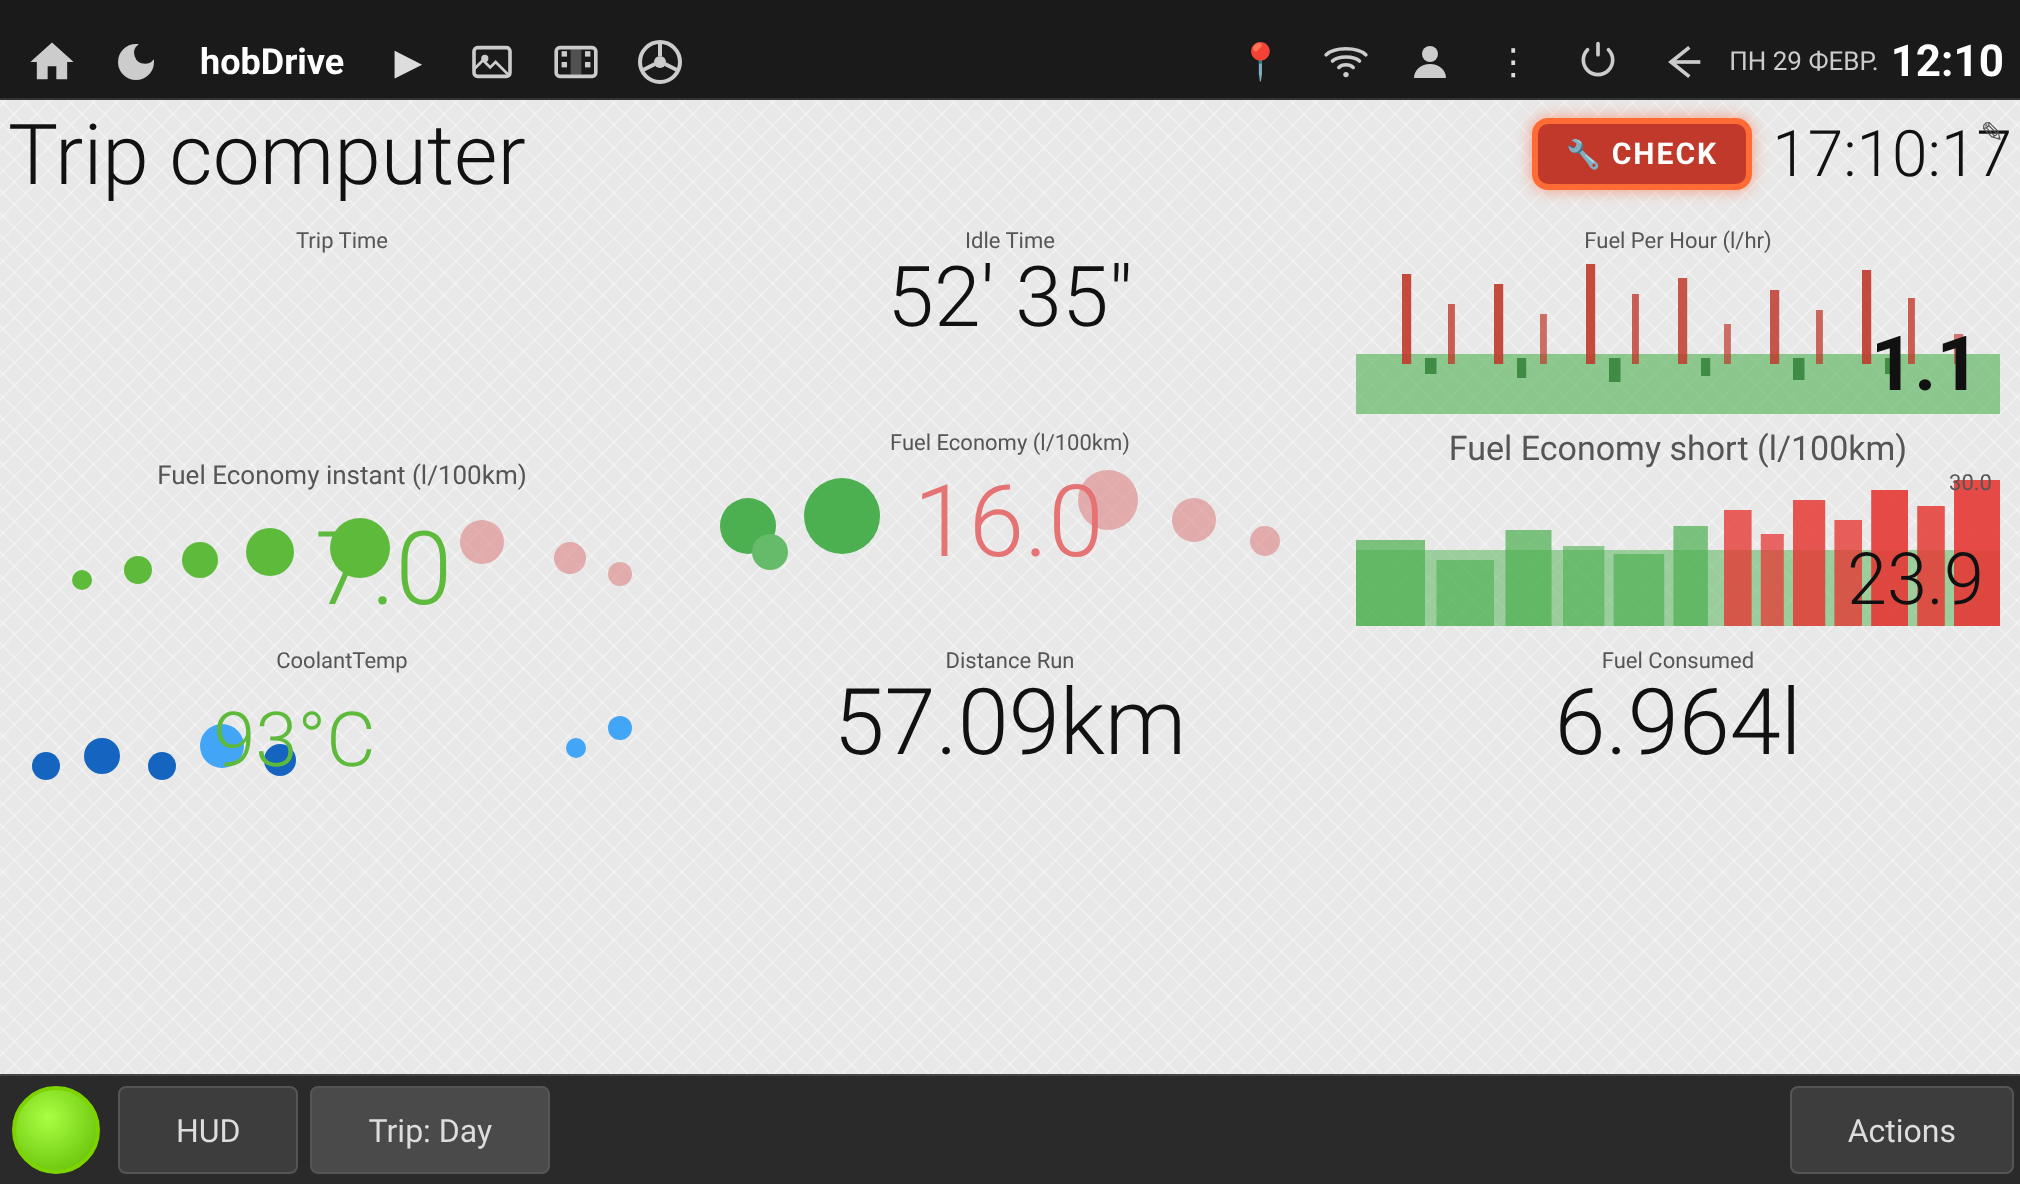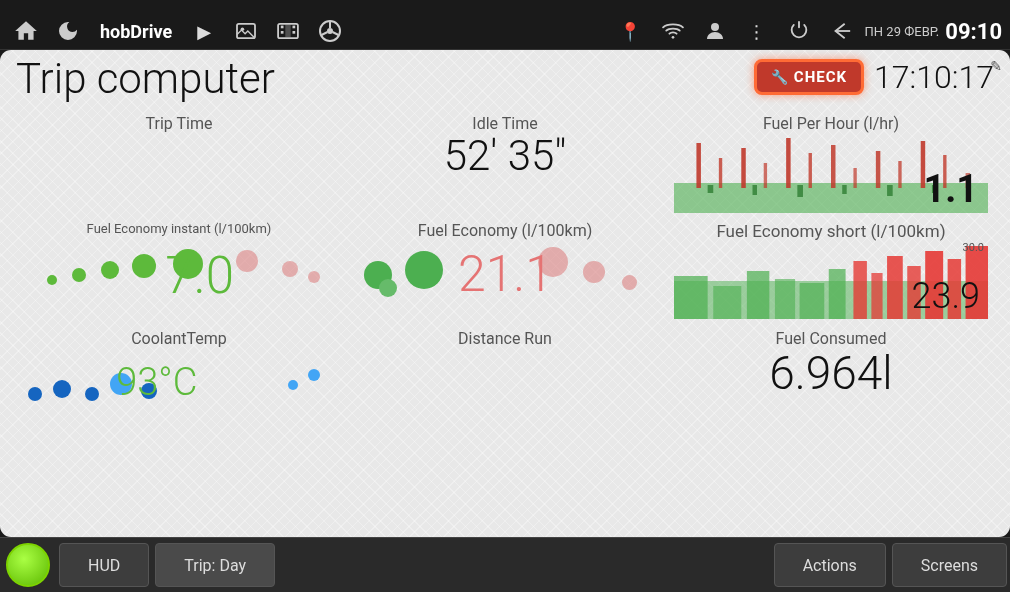--- a/index.html
+++ b/index.html
@@ -60,22 +60,21 @@
 
     
     #main {
       width: 100%;
       height: calc(592px - 50px - 55px);
       background: #e8e8e8;
       background-image:
         repeating-linear-gradient(45deg, rgba(255,255,255,0.3) 0px, rgba(255,255,255,0.3) 1px, transparent 1px, transparent 8px),
         repeating-linear-gradient(-45deg, rgba(255,255,255,0.3) 0px, rgba(255,255,255,0.3) 1px, transparent 1px, transparent 8px);
       position: relative;
-      padding: 8px 16px;
-      border-radius: 11px;
+      padding: 8px 4px;
     }
 
     .page-title {
       font-size: 42px;
       font-weight: 300;
       color: #111;
       line-height: 1;
       margin-bottom: 4px;
     }
 
@@ -133,21 +132,21 @@
       gap: 0;
     }
     .metric-cell {
       display: flex;
       flex-direction: column;
       align-items: center;
       padding: 4px 6px;
       position: relative;
     }
     .metric-label {
-      font-size: 16px;
+      font-size: 11px;
       color: #555;
       text-align: center;
       margin-bottom: 0;
     }
     .metric-value {
       font-size: 42px;
       font-weight: 300;
       color: #111;
       line-height: 1.1;
     }
@@ -300,21 +299,21 @@
         <path d="M12 2v6M6.3 5.3a8 8 0 1 0 11.4 0" stroke-linecap="round"></path>
       </svg>
     </div>
     <div class="status-icon">
       <svg width="26" height="22" viewBox="0 0 28 24" fill="none" stroke="#ccc" stroke-width="2">
         <polyline points="18,4 8,12 18,20"></polyline>
         <line x1="8" y1="12" x2="24" y2="12"></line>
       </svg>
     </div>
     <div class="status-date">ПН 29 ФЕВР.</div>
-    <div class="status-time">09:10</div>
+    <div class="status-time">12:10</div>
   </div>
 </div>
 
 <div id="main">
   <div class="top-row">
     <div class="title-area">
       <div class="page-title">Trip computer</div>
     </div>
     <div class="top-right">
       <div class="check-engine-btn">
@@ -362,21 +361,21 @@
           <rect x="110" y="52" width="5" height="12" fill="#2e7d32" opacity="0.8"></rect>
           <rect x="150" y="52" width="4" height="9" fill="#2e7d32" opacity="0.8"></rect>
           <rect x="190" y="52" width="5" height="11" fill="#2e7d32" opacity="0.8"></rect>
           <rect x="230" y="52" width="4" height="8" fill="#2e7d32" opacity="0.8"></rect>
         </svg>
         <div class="metric-value-overlay">1.1</div>
       </div>
     </div>
 
     <div class="metric-cell">
-      <div class="metric-label" style="font-size:13px;">Fuel Economy instant (l/100km)</div>
+      <div class="metric-label" style="font-size:13px;margin-top:16px;">Fuel Economy instant (l/100km)</div>
       <div class="bubble-area">
 
         <div class="bubble" style="width:10px;height:10px;left:8%;top:55%;background:#5dba3b;"></div>
         <div class="bubble" style="width:14px;height:14px;left:16%;top:45%;background:#5dba3b;"></div>
         <div class="bubble" style="width:18px;height:18px;left:25%;top:35%;background:#5dba3b;"></div>
         <div class="bubble" style="width:24px;height:24px;left:35%;top:25%;background:#5dba3b;"></div>
         <div class="bubble" style="width:30px;height:30px;left:48%;top:18%;background:#5dba3b;"></div>
 
         <div class="bubble pink" style="width:22px;height:22px;right:25%;top:20%;"></div>
         <div class="bubble pink" style="width:16px;height:16px;right:12%;top:35%;"></div>
@@ -389,21 +388,21 @@
       <div class="metric-label">Fuel Economy (l/100km)</div>
       <div class="bubble-area">
 
         <div class="bubble" style="width:28px;height:28px;left:5%;top:30%;background:#4caf50;"></div>
         <div class="bubble" style="width:38px;height:38px;left:18%;top:15%;background:#4caf50;"></div>
         <div class="bubble" style="width:18px;height:18px;left:10%;top:55%;background:#66bb6a;"></div>
 
         <div class="bubble pink" style="width:30px;height:30px;right:30%;top:10%;"></div>
         <div class="bubble pink" style="width:22px;height:22px;right:18%;top:30%;"></div>
         <div class="bubble pink" style="width:15px;height:15px;right:8%;top:50%;"></div>
-        <div style="position:absolute;font-size:50px;font-weight:300;color:#e57373;top:5px;left:35%;z-index:5;">21.1</div>
+        <div style="position:absolute;font-size:50px;font-weight:300;color:#e57373;top:5px;left:35%;z-index:5;">16.0</div>
       </div>
     </div>
 
     <div class="metric-cell">
       <div class="metric-label" style="font-size:17px;">Fuel Economy short (l/100km)</div>
       <div class="fuel-short-area" style="height:80px;position:relative;">
         <div style="position:absolute;top:0;right:4px;font-size:11px;color:#555;z-index:5;">30.0</div>
         <svg width="100%" height="78" viewBox="0 0 280 78" preserveAspectRatio="none">
 
           <rect x="0" y="40" width="280" height="38" fill="#4caf50" opacity="0.5"></rect>
@@ -438,31 +437,31 @@
         <div class="bubble blue" style="width:16px;height:16px;left:38%;top:50%;"></div>
 
         <div class="bubble blue-light" style="width:12px;height:12px;right:5%;top:30%;"></div>
         <div class="bubble blue-light" style="width:10px;height:10px;right:12%;top:45%;"></div>
         <div style="position:absolute;font-size:38px;font-weight:300;color:#5dba3b;top:12px;left:30%;z-index:5;">93°C</div>
       </div>
     </div>
 
     <div class="metric-cell">
       <div class="metric-label">Distance Run</div>
+      <div class="metric-value dark" style="font-size:46px;">57.09km</div>
     </div>
 
     <div class="metric-cell">
       <div class="metric-label">Fuel Consumed</div>
       <div class="metric-value dark" style="font-size:46px;">6.964l</div>
     </div>
   </div>
 
   <span class="edit-icon">✎</span>
 </div>
 
 <div id="bottom-nav">
   <div class="nav-green-dot"></div>
   <div class="nav-btn">HUD</div>
   <div class="nav-btn active">Trip: Day</div>
   <div class="nav-spacer"></div>
   <div class="nav-btn">Actions</div>
-  <div class="nav-btn">Screens</div>
 </div>
 
 </body></html>

